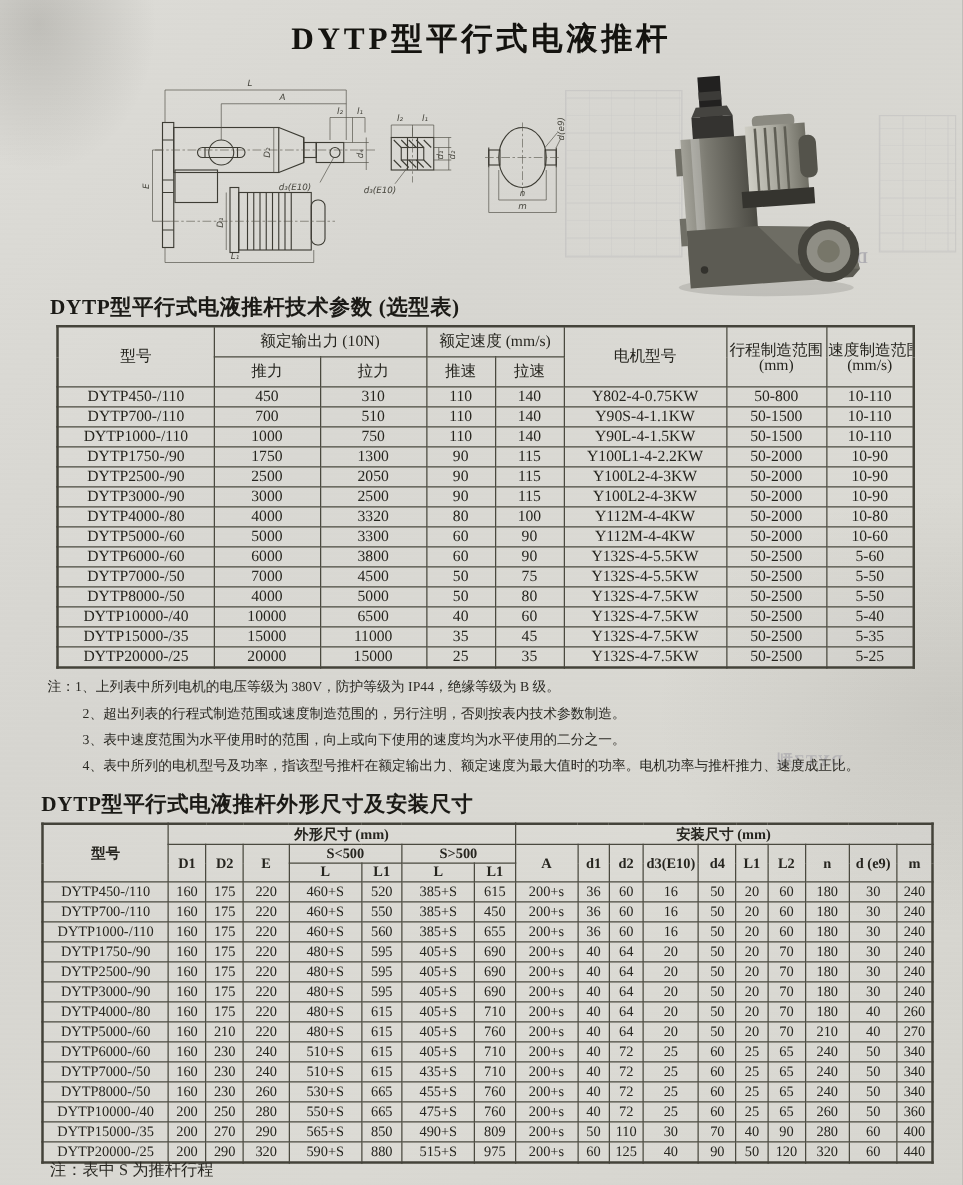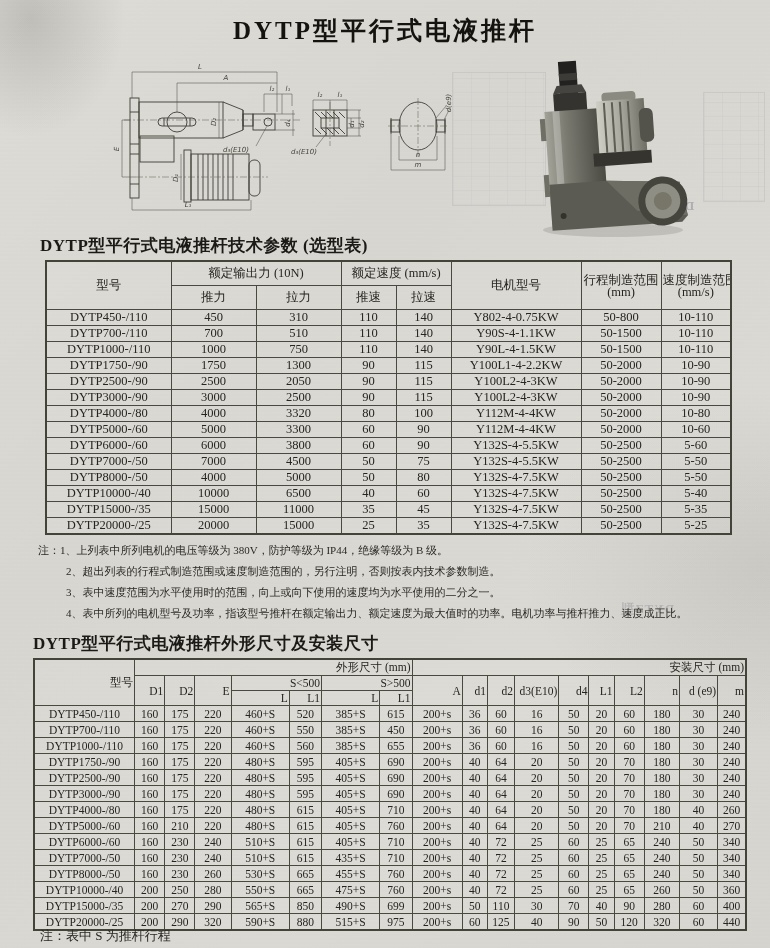--- a/index.html
+++ b/index.html
@@ -18,21 +18,21 @@
   .section-title{position:absolute;font-size:17px;font-weight:bold;color:#1b1a16;letter-spacing:.5px;}
   .s1{left:40px;top:234px;} .s2{left:33px;top:632px;}
   table{border-collapse:collapse;table-layout:fixed;position:absolute;background:rgba(255,255,255,.06);}
   th,td{border:1px solid #4a493f;text-align:center;vertical-align:middle;
     font-family:"Liberation Serif","DejaVu Serif",serif;color:#26251f;
     overflow:hidden;white-space:nowrap;padding:0 1px;}
   .t1{left:45px;top:260px;width:685px;border:2px solid #44433a;font-size:12.5px;}
   .t1 th{font-size:12.5px;font-weight:normal;height:23px;}
   .t1 td{height:15px;font-size:12.5px;}
   .t2{left:33px;top:658px;width:714px;border:2px solid #44433a;font-size:11.5px;}
-  .t2 th{font-size:11.5px;font-weight:normal;height:14px;text-align:right;}
+  .t2 th{font-size:11.5px;font-weight:bold;height:14px;}
   .t2 td{height:15px;font-size:11.5px;}
   .unit{display:block;line-height:11px;}
   .hdr2{line-height:13px;}
   .notes{position:absolute;left:38px;top:540px;width:676px;font-size:11px;line-height:21px;color:#2a2923;}
   .note-first{padding-left:0;}
   .note-item{padding-left:28px;font-family:Liberation Serif, serif;}
   .footnote{position:absolute;left:40px;top:927px;font-size:13px;color:#2a2923;}
   svg text{font-family:"DejaVu Sans","Liberation Sans",sans-serif;font-style:italic;
     fill:#45443c;font-size:7px;}
   .ghost{position:absolute;transform:scaleX(-1);color:#868594;font-weight:bold;
@@ -695,21 +695,21 @@
           <td>360</td>
         </tr>
         <tr>
           <td>DYTP15000-/35</td>
           <td>200</td>
           <td>270</td>
           <td>290</td>
           <td>565+S</td>
           <td>850</td>
           <td>490+S</td>
-          <td>699</td>
+          <td>809</td>
           <td>200+s</td>
           <td>50</td>
           <td>110</td>
           <td>30</td>
           <td>70</td>
           <td>40</td>
           <td>90</td>
           <td>280</td>
           <td>60</td>
           <td>400</td>

